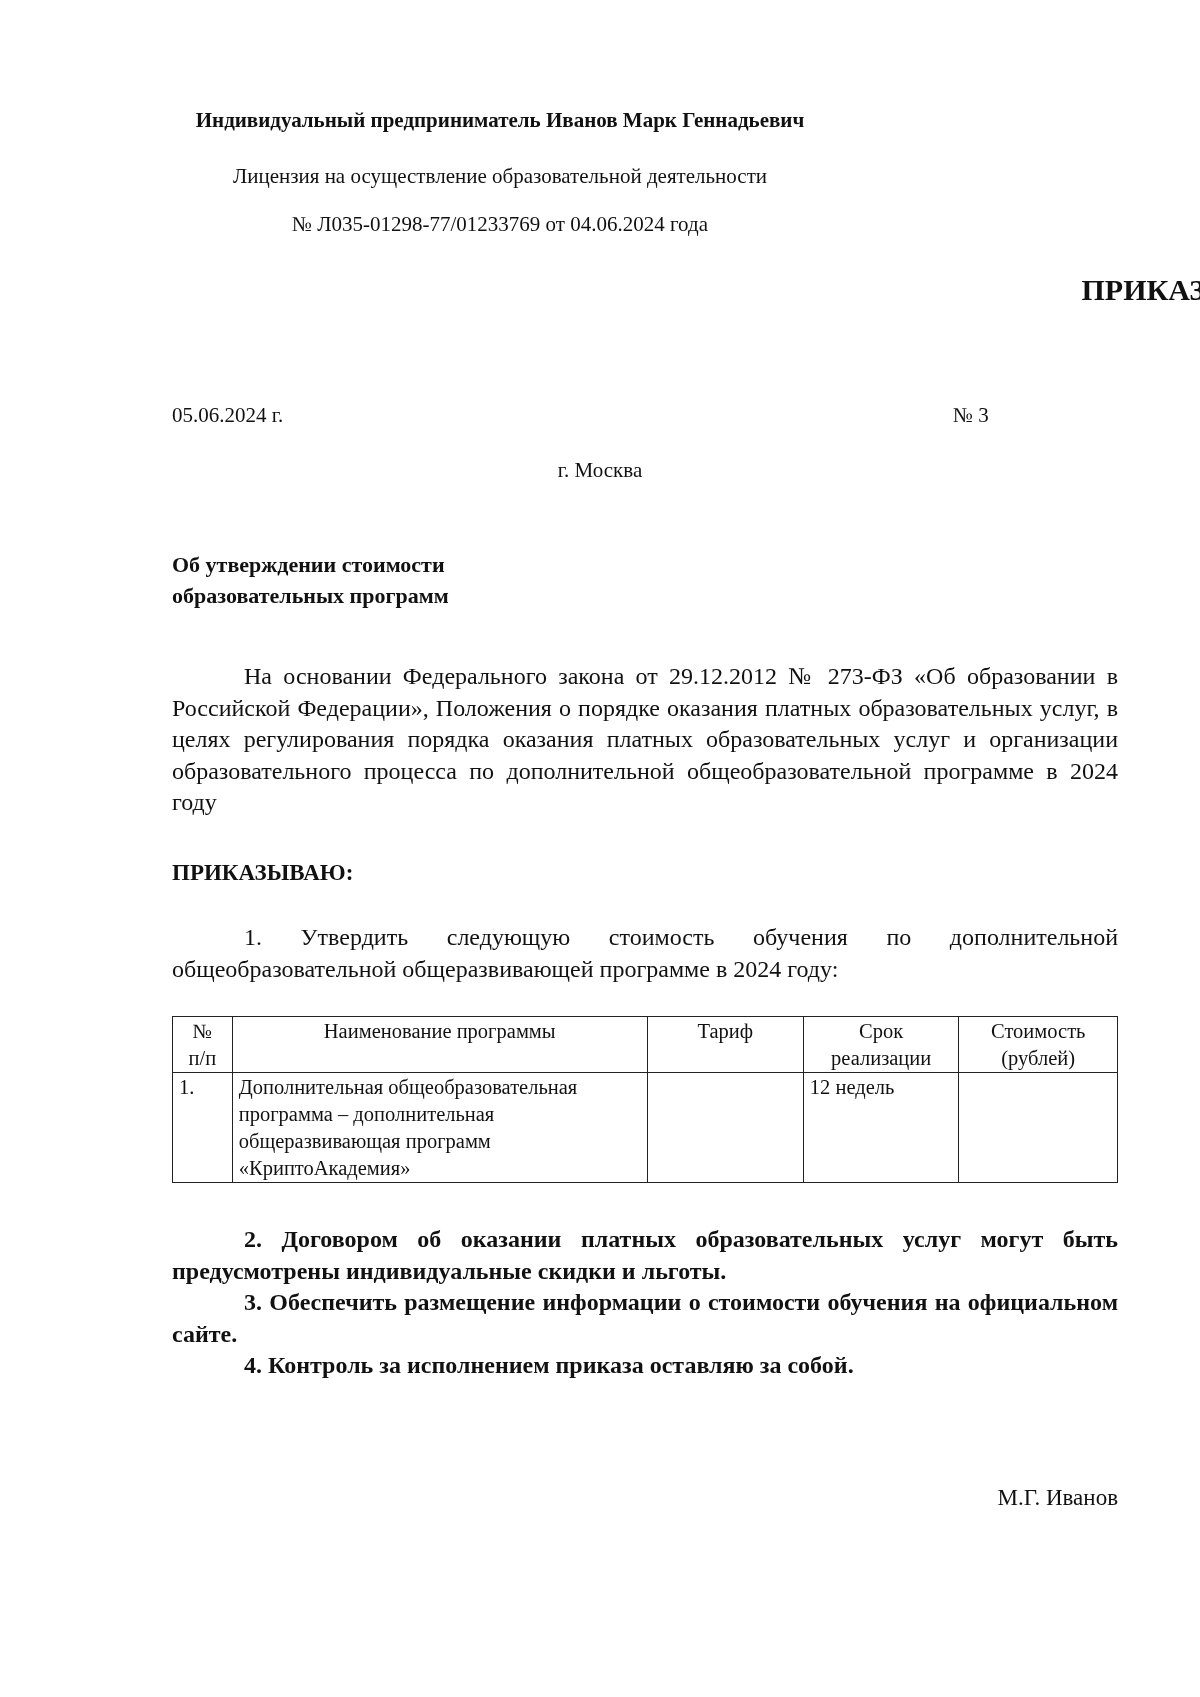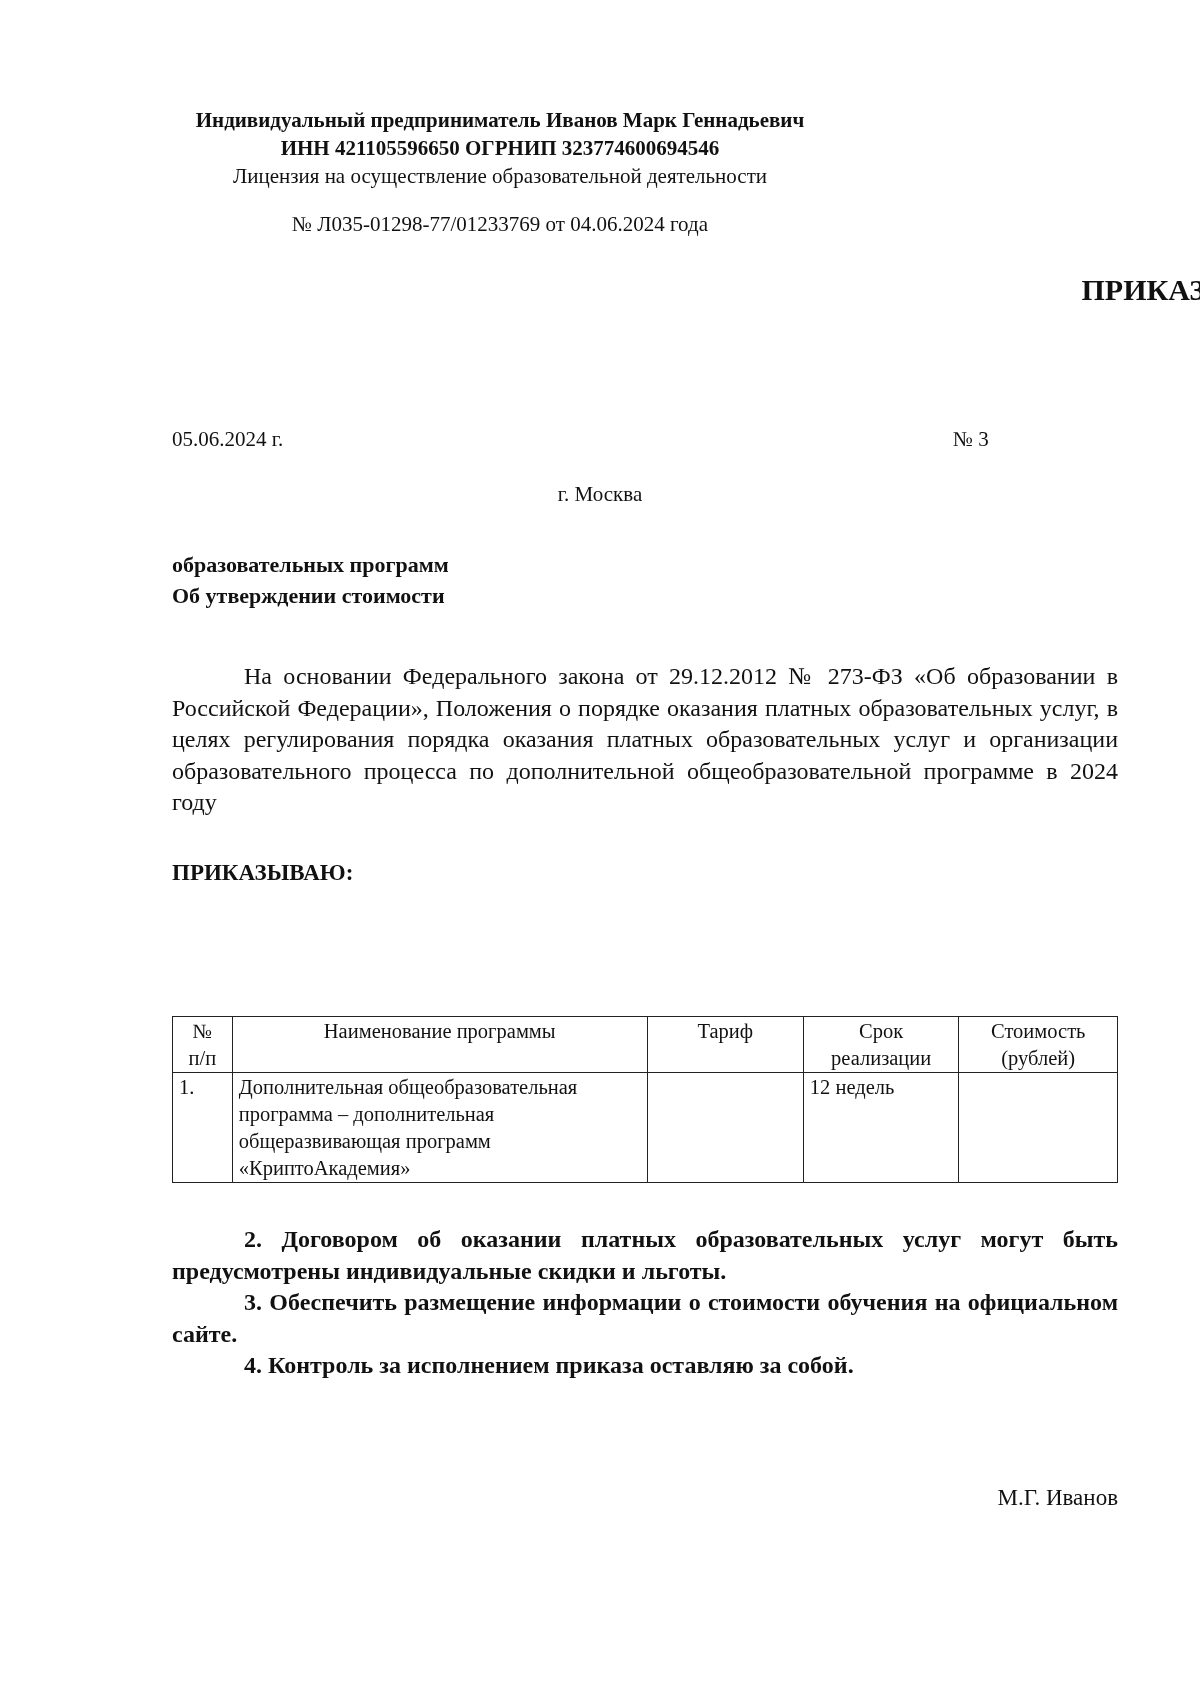--- a/index.html
+++ b/index.html
@@ -15,21 +15,21 @@
       font-family: "Liberation Serif", "DejaVu Serif", serif;
       color: #111111;
     }
     .page {
       position: absolute;
       left: 0; top: 0;
       width: 1200px;
       height: 1697px;
       background: #ffffff;
     }
-    .abs { position: absolute; margin-top: 24px; }
+    .abs { position: absolute; }
 
     
     .hdr-line {
       position: absolute;
       left: 0; width: 1000px;
       text-align: center;
       font-size: 21px;
       line-height: 26px;
       white-space: nowrap;
     }
@@ -126,40 +126,40 @@
       line-height: 28px;
       white-space: nowrap;
     }
   </style>
 </head>
 <body>
 
 <div class="page">
 
   <div class="hdr-line hdr-bold" style="top:107px;">Индивидуальный предприниматель Иванов Марк Геннадьевич</div>
-  <div class="hdr-line hdr-bold" style="top:135px;">ИНН 421105596650 ОГРНИП 323774600694546</div>
   <div class="hdr-line" style="top:163px;">Лицензия на осуществление образовательной деятельности</div>
   <div class="hdr-line" style="top:189px;margin-top:22px;">№ Л035-01298-77/01233769 от 04.06.2024 года</div>
 
   <div class="title">ПРИКАЗ</div>
 
   <div class="abs meta" style="left:172px; top:402px;">05.06.2024 г.</div>
   <div class="abs meta" style="left:953px; top:402px;">№ 3</div>
 
   <div class="abs meta" style="left:0; width:1200px; text-align:center; top:457px;">г. Москва</div>
 
   <div class="subject">
+    <div>Об утверждении стоимости</div>
     <div>образовательных программ</div>
-    <div>Об утверждении стоимости</div>
   </div>
 
   <div class="para" style="top:661px;">На основании Федерального закона от 29.12.2012 № 273-ФЗ «Об образовании в Российской Федерации», Положения о порядке оказания платных образовательных услуг, в целях регулирования порядка оказания платных образовательных услуг и организации образовательного процесса по дополнительной общеобразовательной программе в 2024 году</div>
 
   <div class="ordering">ПРИКАЗЫВАЮ:</div>
 
+  <div class="para" style="top:922px;">1. Утвердить следующую стоимость обучения по дополнительной общеобразовательной общеразвивающей программе в 2024 году:</div>
 
   <table class="prices">
     <thead>
       <tr>
         <th class="c-num tc" style="text-align:center !important;">
           <div>№</div>
           <div>п/п</div>
         </th>
         <th class="c-name">Наименование программы</th>
         <th class="c-tarif">Тариф</th>

